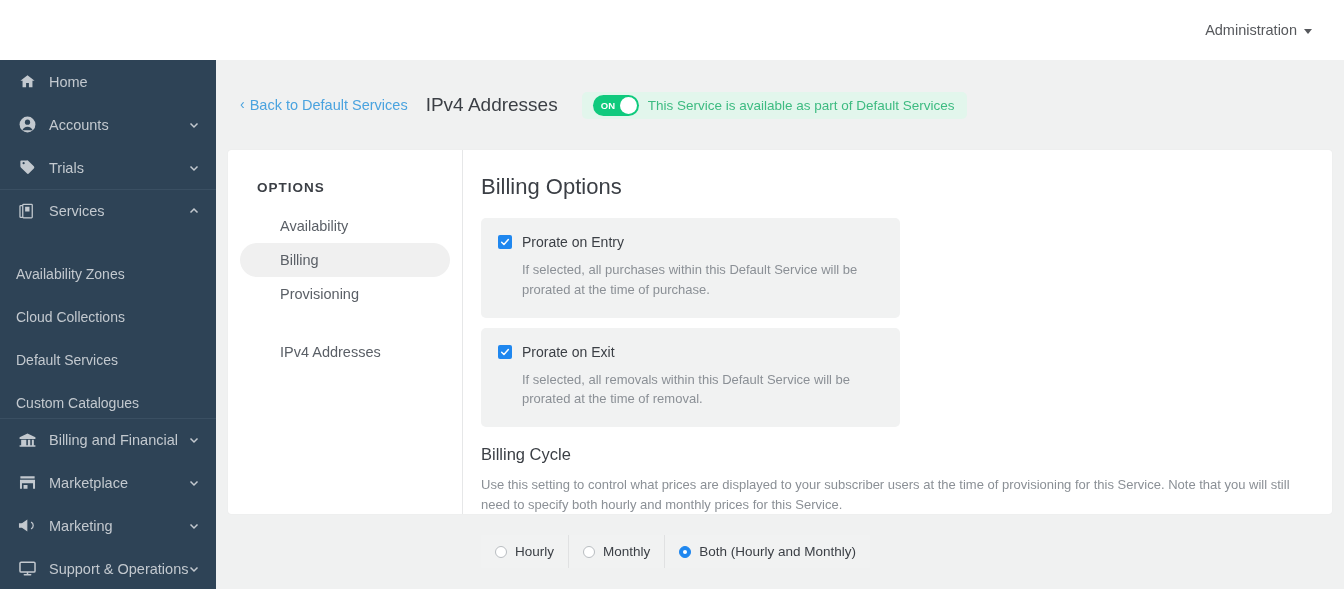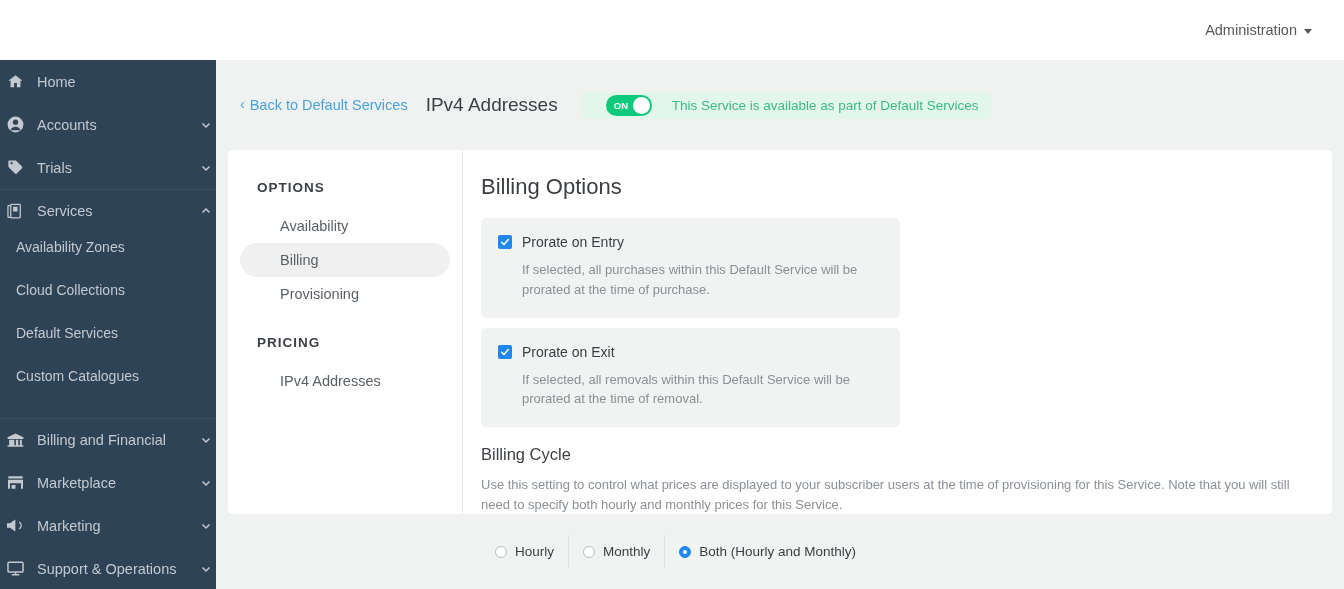--- a/index.html
+++ b/index.html
@@ -27,38 +27,38 @@
     display: inline-block; position: relative; top: 1px;
   }
 
   
   .sidebar {
     position: absolute; top: 60px; left: 0; width: 216px; bottom: 0;
     background: #2e4356; overflow: hidden;
   }
   .nav-item {
     display: flex; align-items: center; height: 43px;
-    padding: 0 4px; color: #c3c9cf; font-size: 14.5px; cursor: pointer;
+    padding: 0 16px; color: #c3c9cf; font-size: 14.5px; cursor: pointer;
     position: relative;
   }
   .nav-item.with-divider { border-top: 1px solid #3a4f62; }
   .nav-ico {
     width: 22px; min-width: 22px; height: 22px; margin-right: 11px;
     display: flex; align-items: center; justify-content: center;
     color: #c3c9cf;
   }
   .nav-ico svg { display: block; }
   .nav-label { flex: 1; white-space: nowrap; }
   .nav-chev {
     width: 12px; height: 12px; position: relative; margin-left: auto;
     color: #c3c9cf;
   }
   .nav-chev svg { display: block; }
   .sub-item {
-    display: flex; align-items: flex-start; height: 43px;
+    display: flex; align-items: flex-end; height: 43px;
     padding-left: 16px; color: #c3c9cf; font-size: 14px; cursor: pointer;
     white-space: nowrap;
   }
   .sub-spacer { height: 7px; }
 
   
   .main {
     position: absolute; top: 60px; left: 216px; right: 0; bottom: 0;
     background: #f0f1f1; overflow: hidden;
   }
@@ -69,22 +69,22 @@
   .back-link {
     display: flex; align-items: center; gap: 5px;
     color: #4aa3df; font-size: 14.5px; cursor: pointer; white-space: nowrap;
   }
   .chev-left { font-size: 14px; line-height: 1; position: relative; top: -1px; }
   .page-title {
     font-size: 19px; color: #3b3f45; margin-left: 18px; white-space: nowrap;
   }
   .avail-badge {
     margin-left: 24px; background: #e2f6ec; border-radius: 5px;
-    height: 27px; display: flex; align-items: center; padding: 0 12px 0 24px;
-    gap: 20px;
+    height: 27px; display: flex; align-items: center; padding: 0 12px 0 11px;
+    gap: 9px;
   }
   .toggle {
     width: 46px; height: 21px; border-radius: 11px; background: #0fca7d;
     display: flex; align-items: center; position: relative; cursor: pointer;
   }
   .toggle-label {
     color: #ffffff; font-size: 9.5px; font-weight: bold;
     position: absolute; left: 8px; letter-spacing: .3px;
   }
   .toggle-knob {
@@ -335,21 +335,20 @@
         <div class="pane-link">
           <span>Availability</span>
         </div>
         <div class="pane-link active">
           <span>Billing</span>
         </div>
         <div class="pane-link">
           <span>Provisioning</span>
         </div>
         <div class="pane-gap"></div>
-        <div class="pane-heading">PRICING</div>
         <div class="pane-link">
           <span>IPv4 Addresses</span>
         </div>
       </div>
 
       <div class="content-pane">
         <div class="section-title">Billing Options</div>
 
         <div class="opt-box">
           <div class="opt-row">

